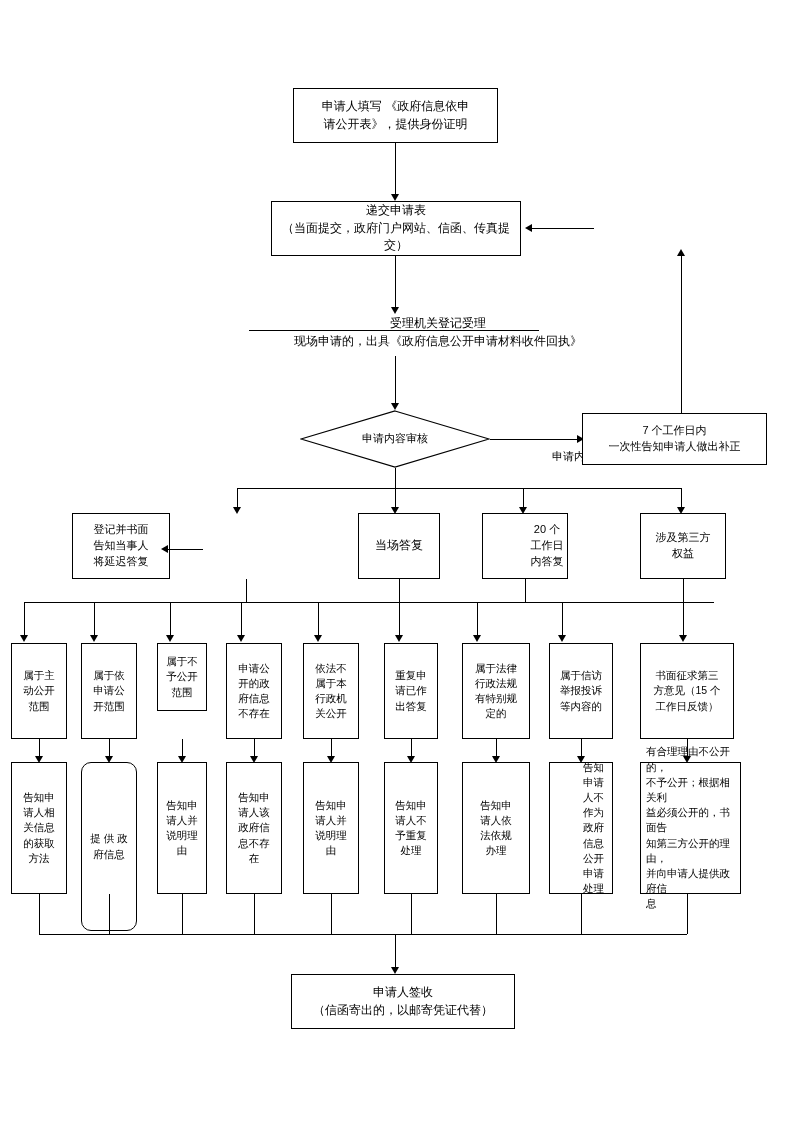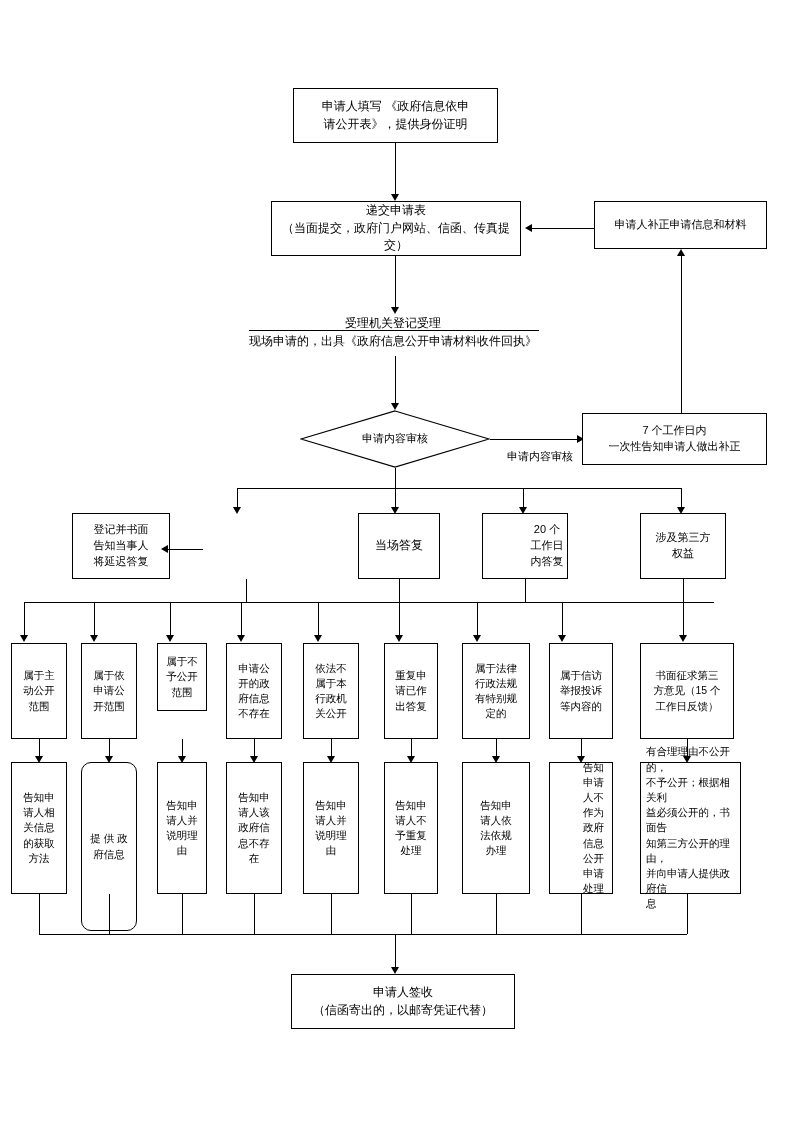--- a/index.html
+++ b/index.html
@@ -36,20 +36,21 @@
     position: absolute;
     box-sizing: border-box;
     background: transparent;
     display: flex;
     flex-direction: column;
     align-items: center;
     justify-content: center;
     text-align: center;
     line-height: 1.5;
     white-space: pre-line;
+    margin-left: 45px;
   }
   .diamond-wrap {
     position: absolute;
     box-sizing: border-box;
   }
   .diamond-shape {
     position: absolute;
     left: 0; top: 0;
     width: 100%;
     height: 100%;
@@ -108,21 +109,20 @@
 
   <div class="node fs12" style="left:293px; top:88px; width:205px; height:55px;">申请人填写 《政府信息依申
 请公开表》，提供身份证明</div>
 
   <div class="conn v" style="left:395px; top:143px; height:54px;"></div>
   <div class="arrow arrow-down" style="left:391px; top:194px;"></div>
 
   <div class="node fs12" style="left:271px; top:201px; width:250px; height:55px;">递交申请表
 （当面提交，政府门户网站、信函、传真提交）</div>
 
-  <div class="node fs11" style="left:594px; top:201px; width:173px; height:48px;">申请人补正申请信息和材料</div>
 
   <div class="conn h" style="left:528px; top:228px; width:66px;"></div>
   <div class="arrow arrow-left" style="left:525px; top:224px;"></div>
 
   <div class="conn v" style="left:395px; top:256px; height:54px;"></div>
   <div class="arrow arrow-down" style="left:391px; top:307px;"></div>
 
   <div class="plain fs12" style="left:243px; top:308px; width:300px; height:48px;">受理机关登记受理
 现场申请的，出具《政府信息公开申请材料收件回执》</div>
   <div class="conn h" style="left:249px; top:330px; width:290px;"></div>

